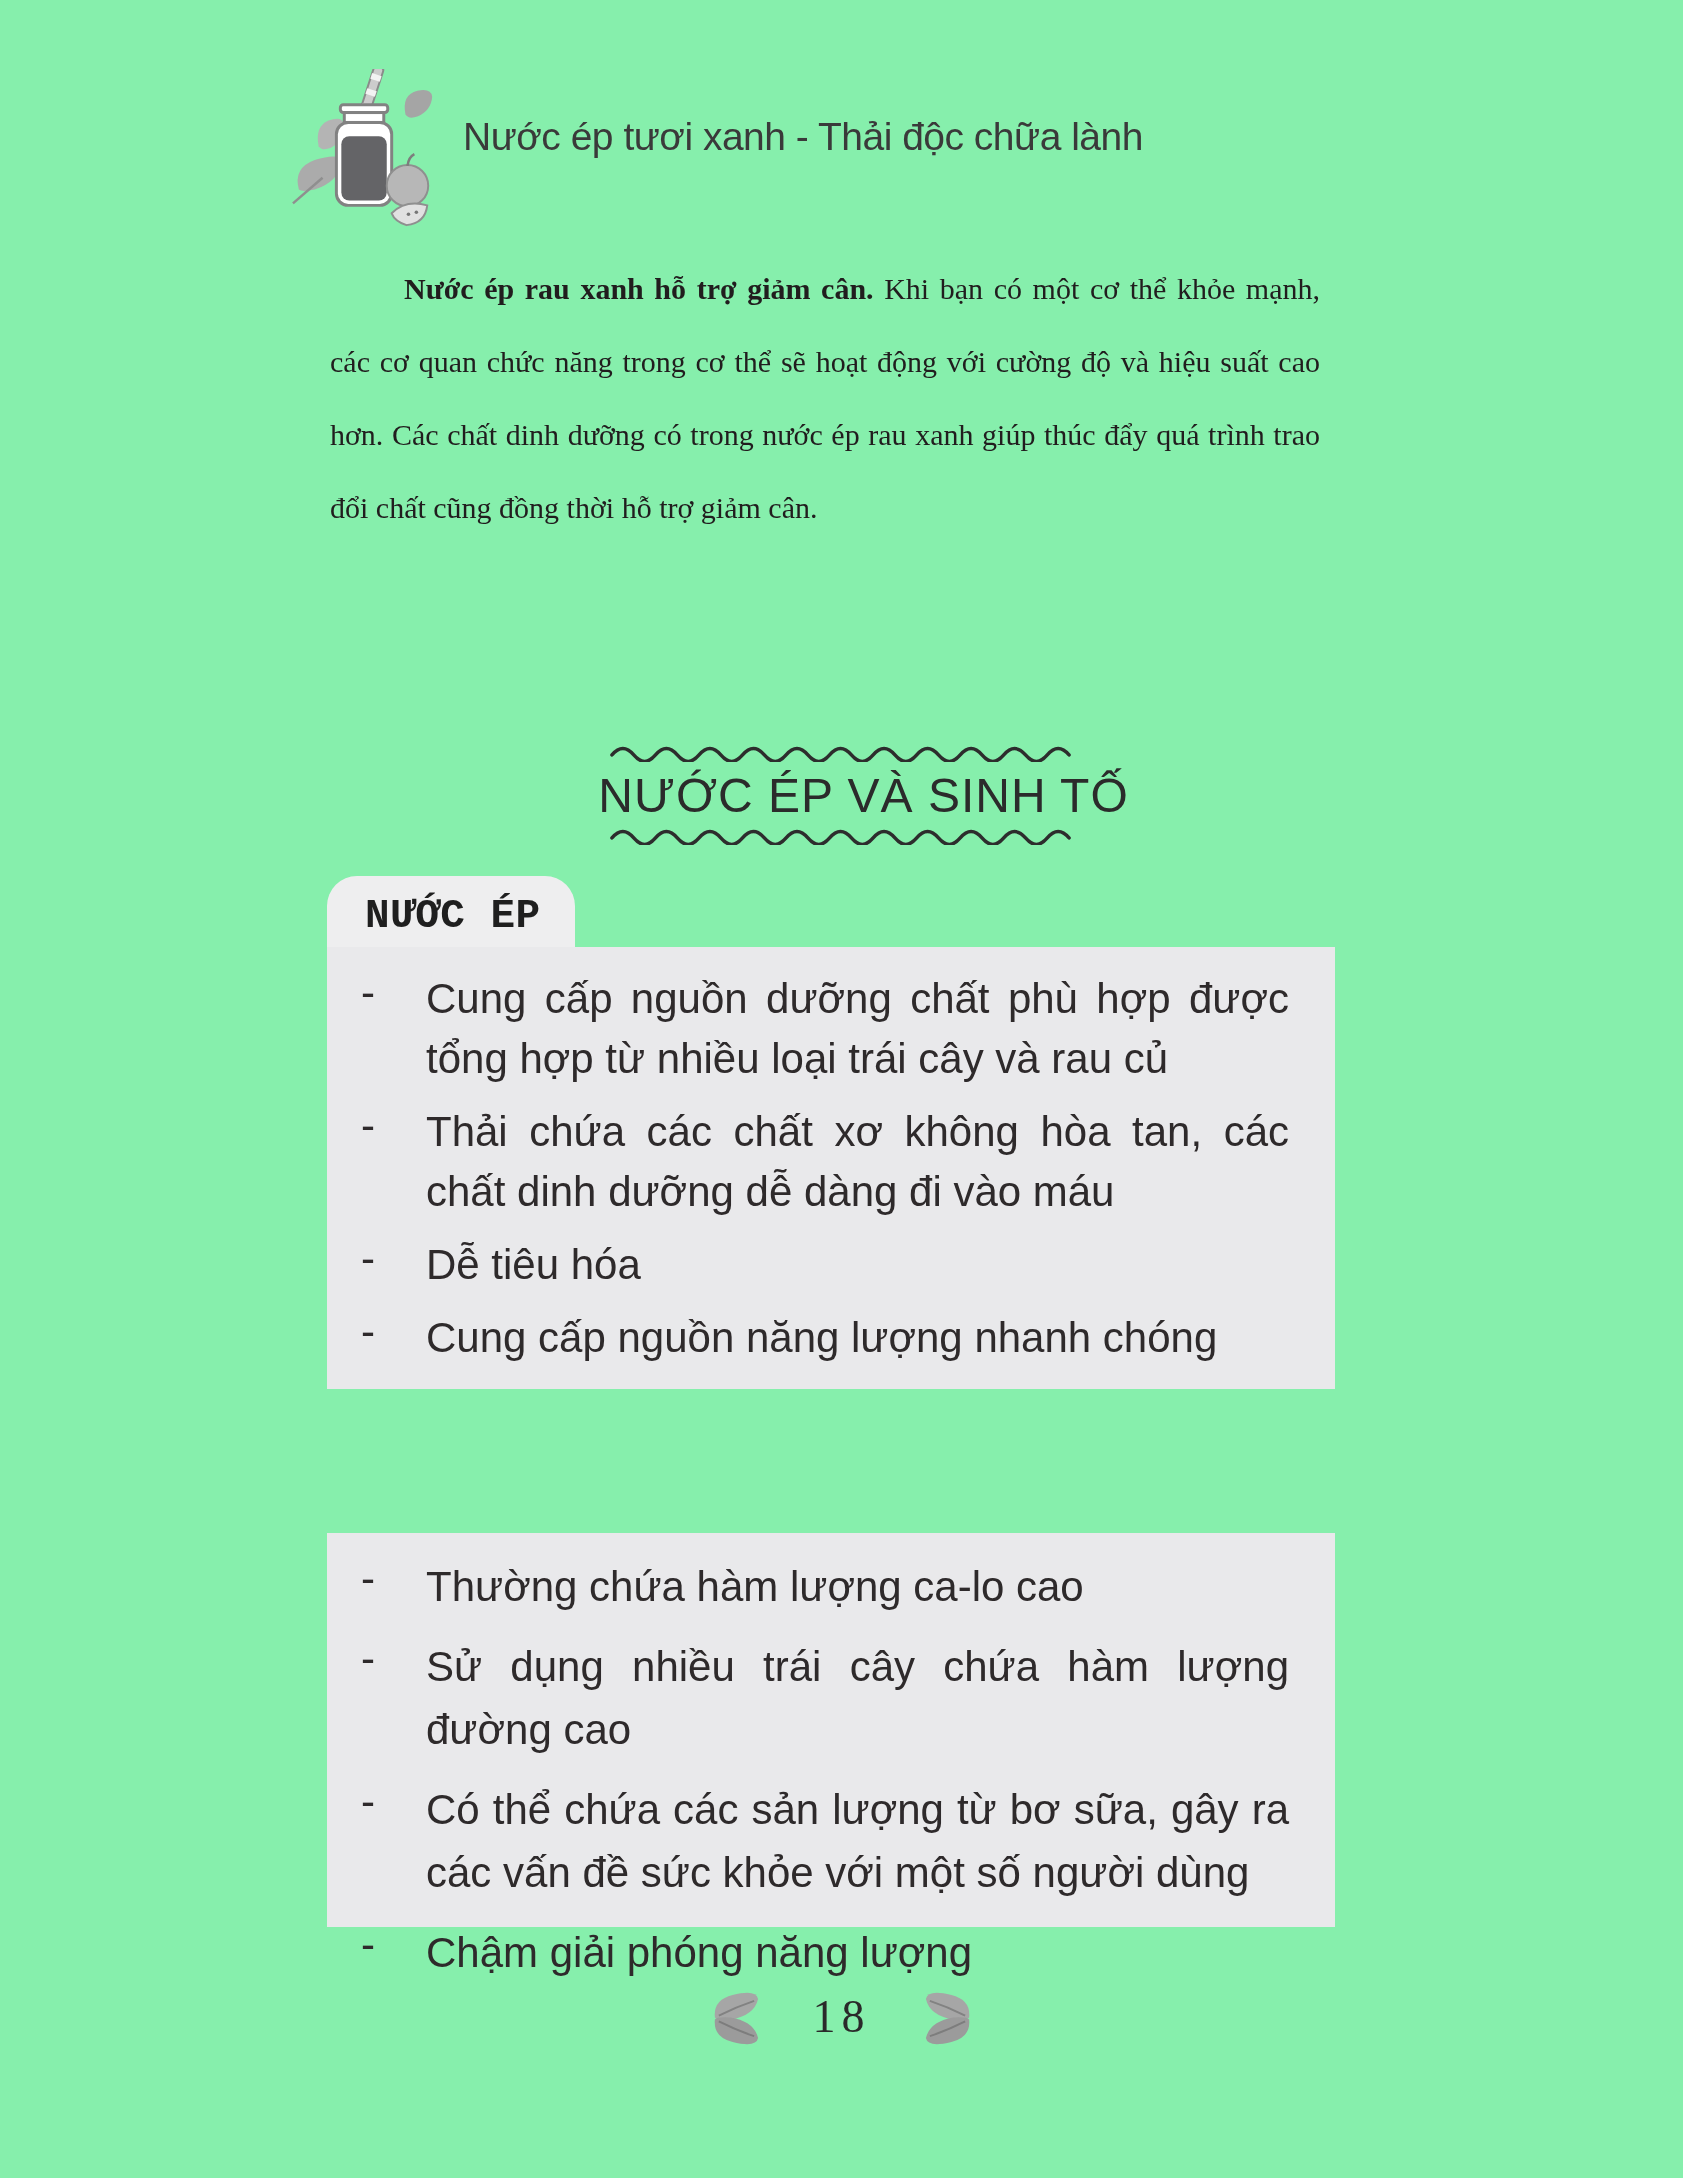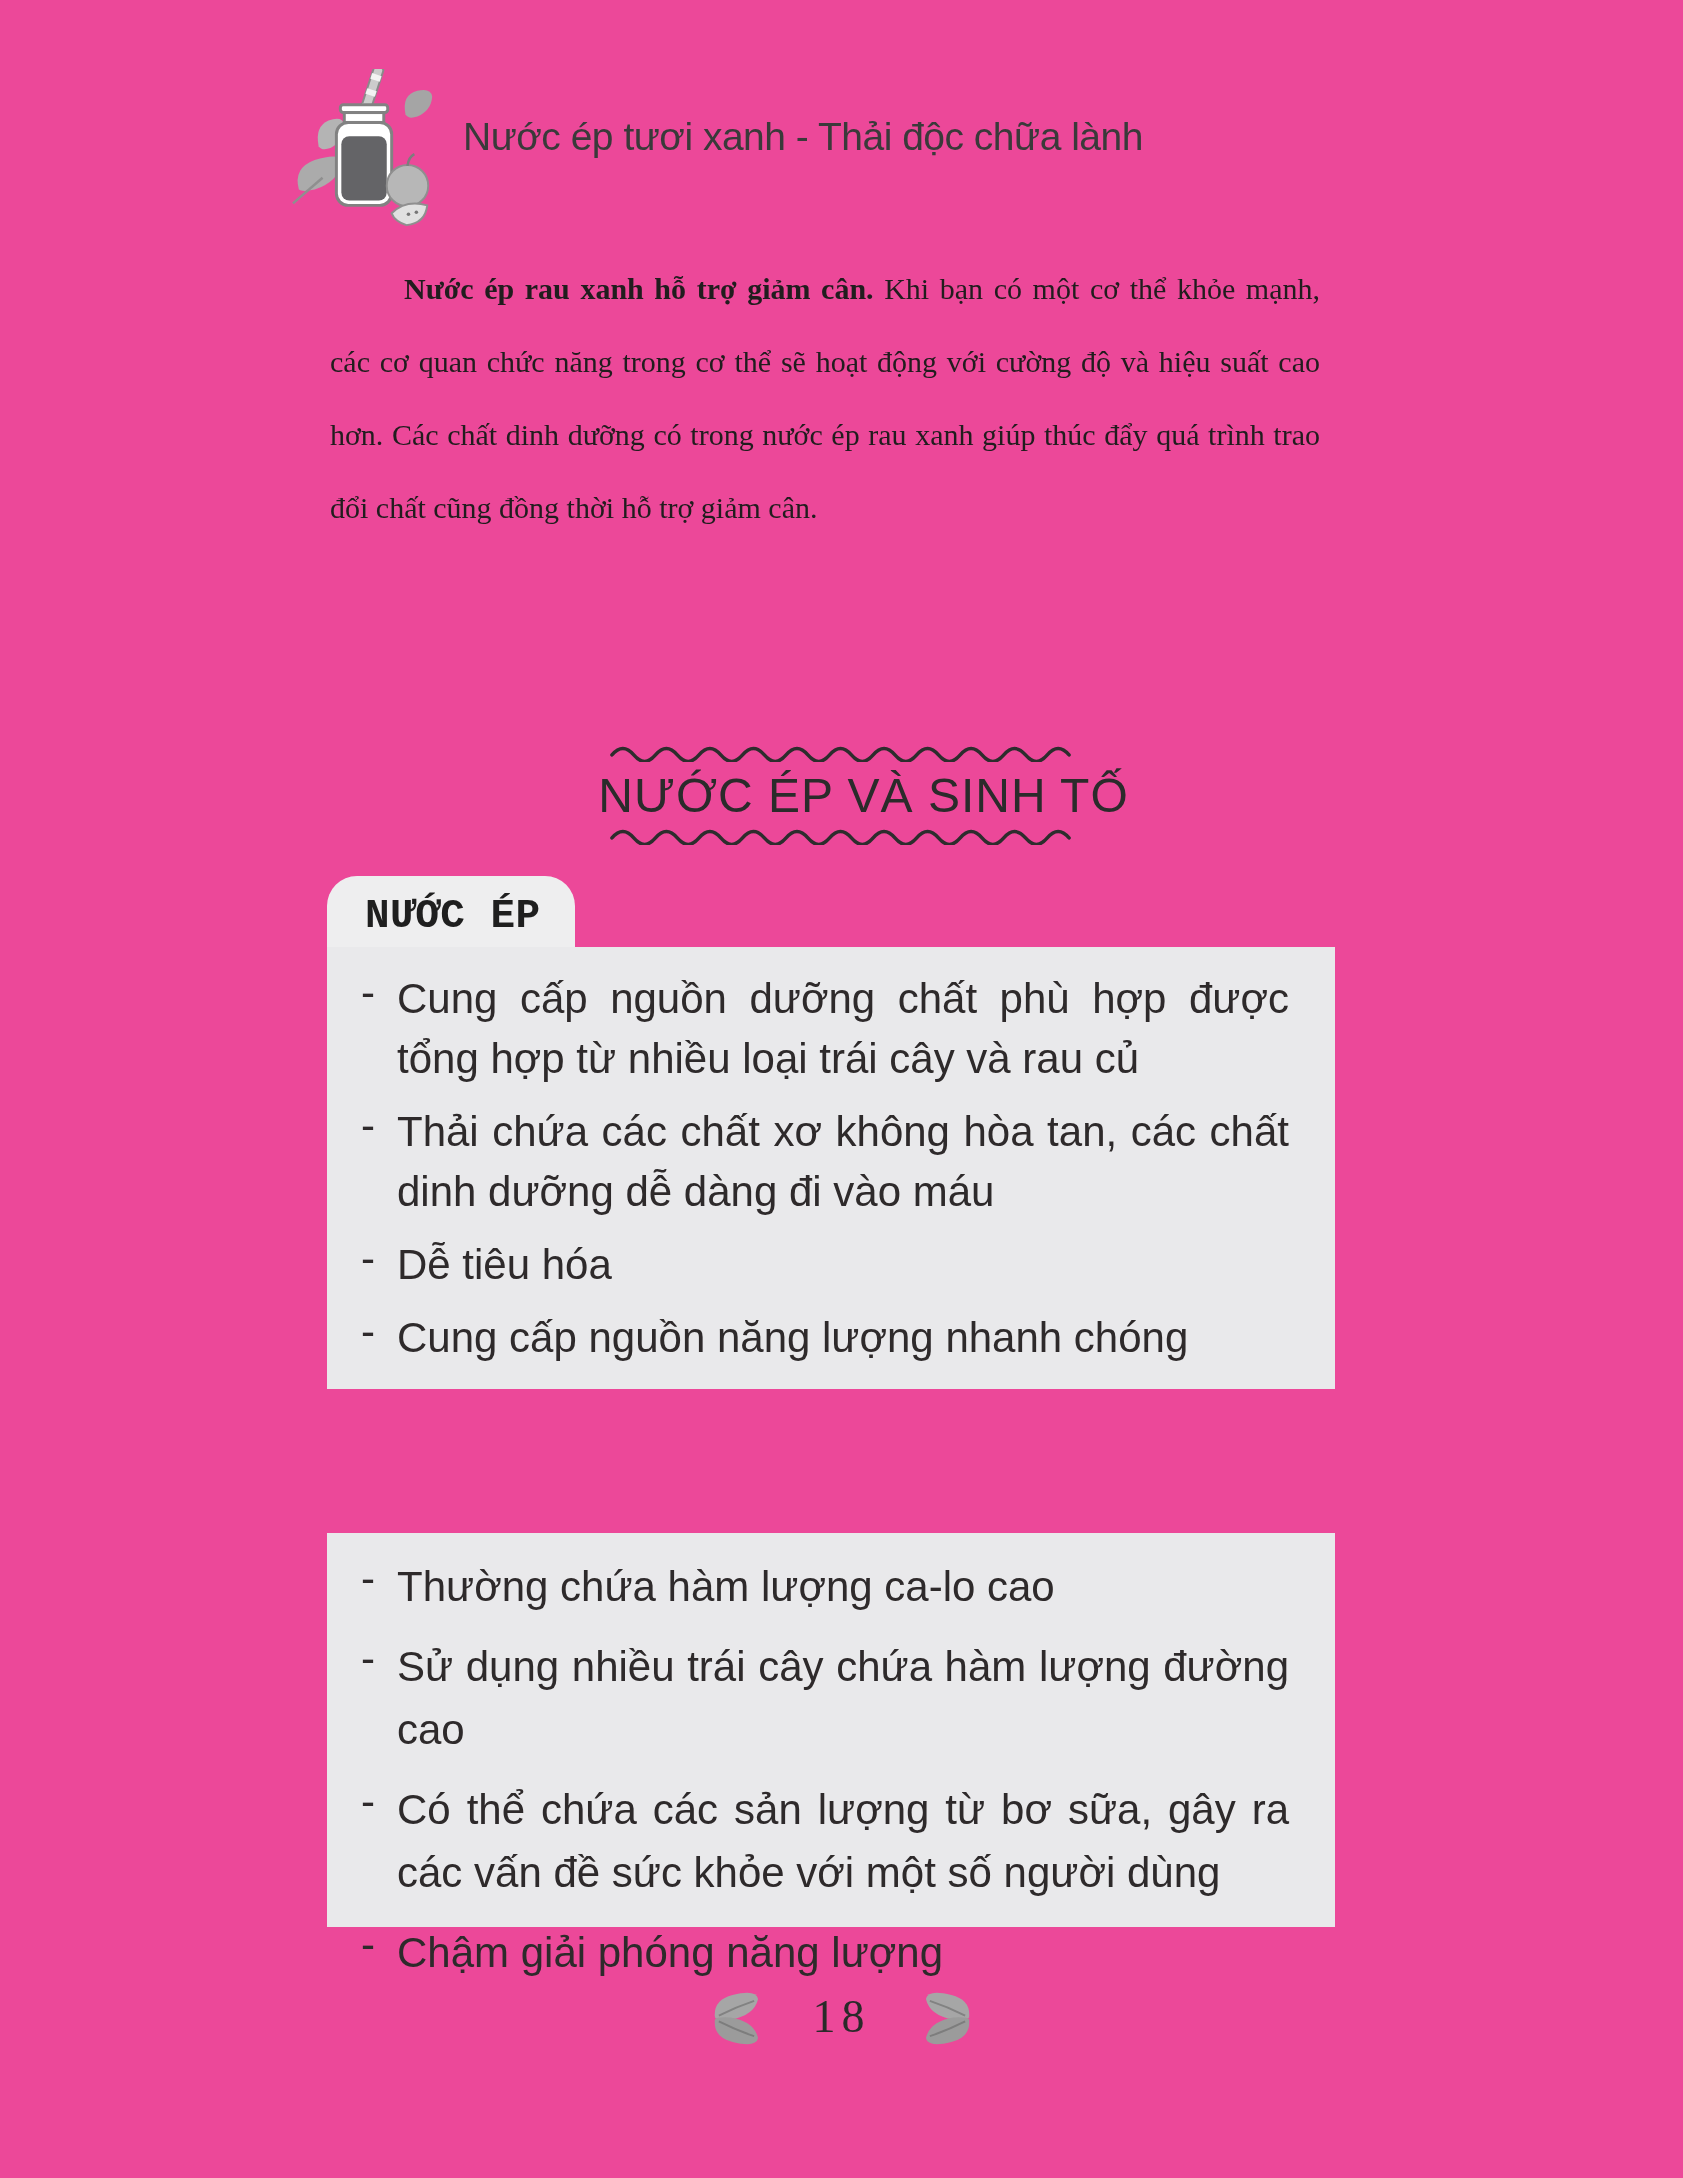--- a/index.html
+++ b/index.html
@@ -1,16 +1,16 @@
 <!DOCTYPE html>
 <html><head>
 <meta charset="utf-8">
 <style>
   html,body{margin:0;padding:0;background:#ffffff;}
-  .page{position:relative;width:1683px;height:2178px;background:#ec4899;overflow:hidden;
+  .page{position:relative;width:1683px;height:2178px;background:#86efac;overflow:hidden;
         font-family:"Liberation Sans","DejaVu Sans",sans-serif;color:#2a2627;}
 
   
   .hdr-icon{position:absolute;left:289px;top:69px;width:156px;height:176px;}
   .hdr-title{position:absolute;left:463px;top:115px;width:752px;font-size:39px;
              color:#3a3a3a;letter-spacing:-0.5px;white-space:nowrap;}
 
   
   .intro{position:absolute;left:330px;top:252px;width:990px;
          font-family:"Liberation Serif","DejaVu Serif",serif;font-size:30px;
@@ -33,21 +33,21 @@
   .card-body{position:absolute;left:327px;width:1008px;background:#e9e9eb;
              box-sizing:border-box;padding:22px 46px 0 34px;font-size:42px;
              color:#2e2a2b;}
   #tab-juice{top:876px;height:71px;}
   #body-juice{top:947px;height:442px;}
   #tab-smoothie{top:1453px;height:79px;}
   #body-smoothie{top:1533px;height:394px;}
   .item{display:flex;margin-bottom:13px;}
   #body-smoothie .item{margin-bottom:17px;}
   .dash{flex:none;width:36px;}
-  .item-text{flex:1;text-align:justify;line-height:60px;}
+  .item-text{flex:1;text-align:justify;line-height:60px;margin-left:29px;}
   #body-smoothie .item-text{line-height:63px;}
 
   
   .footer{position:absolute;left:0;top:1990px;width:1683px;display:flex;
           justify-content:center;gap:51px;}
   .page-num{font-family:"Liberation Serif","DejaVu Serif",serif;font-size:46px;
             letter-spacing:6px;color:#2a2a2a;}
   .leaf-flip{transform:scaleX(-1);}
 </style>
 </head>

